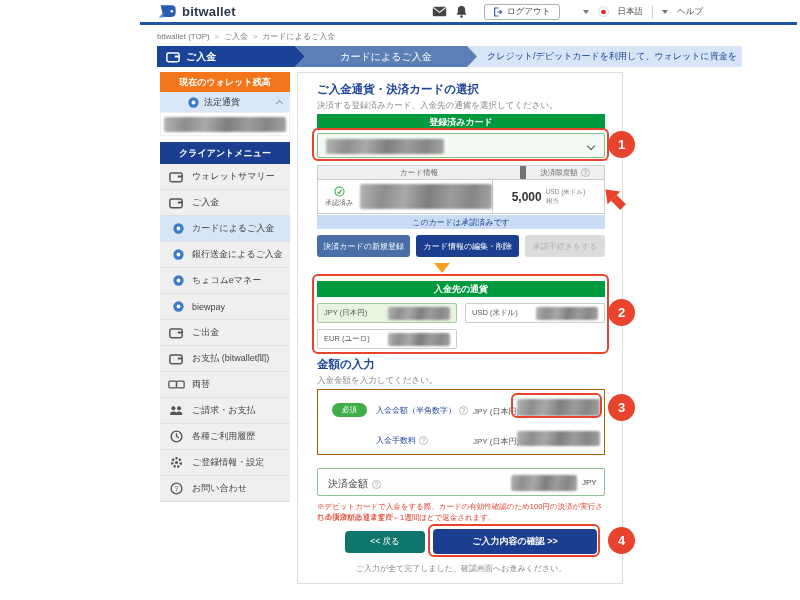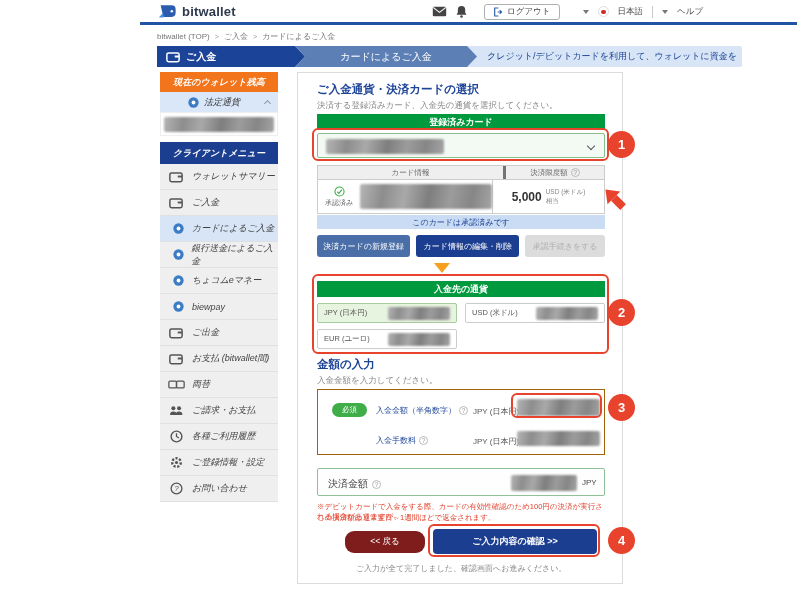--- a/index.html
+++ b/index.html
@@ -30,21 +30,21 @@
   .banner { position:absolute; left:157px; top:46px; width:585px; height:21px; background:#D8E5F6; border-radius:2px; }
   .step1 { position:absolute; left:0; top:0; width:148px; height:21px; background:#1B4397; color:#fff;
     display:flex; align-items:center; gap:6px; padding-left:9px; font-size:10px; font-weight:bold;
     clip-path:polygon(0 0, calc(100% - 10px) 0, 100% 50%, calc(100% - 10px) 100%, 0 100%); }
   .step2 { position:absolute; left:138px; top:0; width:182px; height:21px; background:#5C7FB5; color:#fff;
     display:flex; align-items:center; justify-content:center; font-size:10px;
     clip-path:polygon(0 0, calc(100% - 10px) 0, 100% 50%, calc(100% - 10px) 100%, 0 100%, 10px 50%); }
   .banner-desc { position:absolute; left:330px; top:0; height:21px; line-height:21px; font-size:9px; color:#1B4397; }
 
   
-  .sb { position:absolute; left:160px; top:72px; width:118px;font-style:italic; }
+  .sb { position:absolute; left:160px; top:72px; width:130px; }
   .sb-orange { height:20px; background:#F2741B; color:#fff; font-size:9px; font-weight:bold;
     display:flex; align-items:center; justify-content:center; }
   .sb-fiat { height:20px; background:#D9E7F8; display:flex; align-items:center; font-size:9px; color:#333; position:relative; }
   .sb-fiat .bullet { margin-left:28px; margin-right:5px; }
   .chev-up { position:absolute; right:8px; top:9px; width:5px; height:5px; border-left:1.4px solid #8A9AAE;
     border-top:1.4px solid #8A9AAE; transform:rotate(45deg); }
   .sb-bal { height:24px; background:#fff; border:1px solid #EEE; padding:4px 3px; }
   .sb-gap { height:6px; }
   .sb-navy { height:22px; background:#1C3E90; color:#fff; font-size:9px; font-weight:bold;
     display:flex; align-items:center; justify-content:center; }
@@ -66,21 +66,21 @@
   .chev-dn { position:absolute; right:10px; top:9px; width:6px; height:6px; border-right:1.6px solid #556;
     border-bottom:1.6px solid #556; transform:rotate(45deg); }
 
   .redact { background:linear-gradient(100deg,#b5b5b5 0%,#8d8d8d 18%,#a9a9a9 34%,#7e7e7e 52%,#9c9c9c 68%,#868686 84%,#a5a5a5 100%);
     filter:blur(1.1px); border-radius:2px; }
 
   .ctable { position:absolute; left:19px; top:92px; width:288px; border:1px solid #CCC; }
   .ctable .thead { display:flex; height:14px; background:#EFEFEF; border-bottom:1px solid #CCC;
     font-size:7.5px; color:#666; }
   .ctable .th { display:flex; align-items:center; justify-content:center; gap:3px; }
-  .ctable .th1 { width:188px; border-right:3px solid #737373; }
+  .ctable .th1 { width:208px; border-right:6px solid #737373; }
   .ctable .th2 { flex:1; }
   .ctable .tbody { display:flex; height:33px; align-items:center; }
   .cell-check { width:42px; display:flex; flex-direction:column; align-items:center; gap:1px; font-size:7px; color:#666; }
   .card-img { width:132px; height:25px; }
   .cell-limit { flex:1; display:flex; align-items:center; justify-content:center; gap:4px; border-left:1px solid #CCC; height:100%; }
   .limit-val { font-size:12px; font-weight:bold; color:#333; }
   .limit-unit { font-size:6.5px; color:#888; line-height:1.3; }
 
   .notice { position:absolute; left:19px; top:142px; width:288px; height:14px; background:#C9DCF3; color:#1B4397;
     font-size:8px; display:flex; align-items:center; justify-content:center; }
@@ -109,22 +109,22 @@
     display:inline-flex; align-items:center; justify-content:center; }
   .inp { position:absolute; left:199px; width:83px; }
 
   .total-box { position:absolute; left:19px; top:395px; width:288px; height:28px; border:1px solid #90C097;
     border-radius:2px; background:#FDFEFD; }
   .total-lbl { position:absolute; left:10px; top:8px; font-size:10px; color:#444; display:flex; align-items:center; gap:4px; }
   .total-val { position:absolute; left:193px; top:6px; width:66px; height:16px; }
   .total-cur { position:absolute; left:264px; top:9px; font-size:8px; color:#444; }
 
   .rnote { position:absolute; left:19px; width:292px; font-size:7.5px; color:#E0402C; line-height:1.35; }
-  .back-btn { position:absolute; left:47px; top:458px; width:80px; height:22px; background:#7f1d1d; border:none;
-    border-radius:9px; color:#fff; font-size:8.5px; cursor:pointer; font-family:inherit; }
+  .back-btn { position:absolute; left:47px; top:458px; width:80px; height:22px; background:#0f766e; border:none;
+    border-radius:4px; color:#fff; font-size:8.5px; cursor:pointer; font-family:inherit; }
   .confirm-btn { position:absolute; left:135px; top:456px; width:164px; height:25px; background:#1C3E90; border:none;
     border-radius:4px; color:#fff; font-size:9px; font-weight:bold; cursor:pointer; font-family:inherit; }
   .footer-note { position:absolute; left:0; top:490px; width:326px; text-align:center; font-size:8px; color:#888; }
 
   
   .hl { position:absolute; border:2px solid #E8432C; border-radius:6px; pointer-events:none; z-index:6; }
   .numc { position:absolute; width:27px; height:27px; border-radius:50%; background:#E8432C; color:#fff;
     font-size:13px; font-weight:bold; display:flex; align-items:center; justify-content:center; z-index:7; }
   .red-arrow { position:absolute; left:601px; top:185px; width:30px; height:30px; transform:rotate(-45deg); z-index:7; }
   .red-arrow .tri { width:0; height:0; margin:0 auto; border-left:9px solid transparent;

